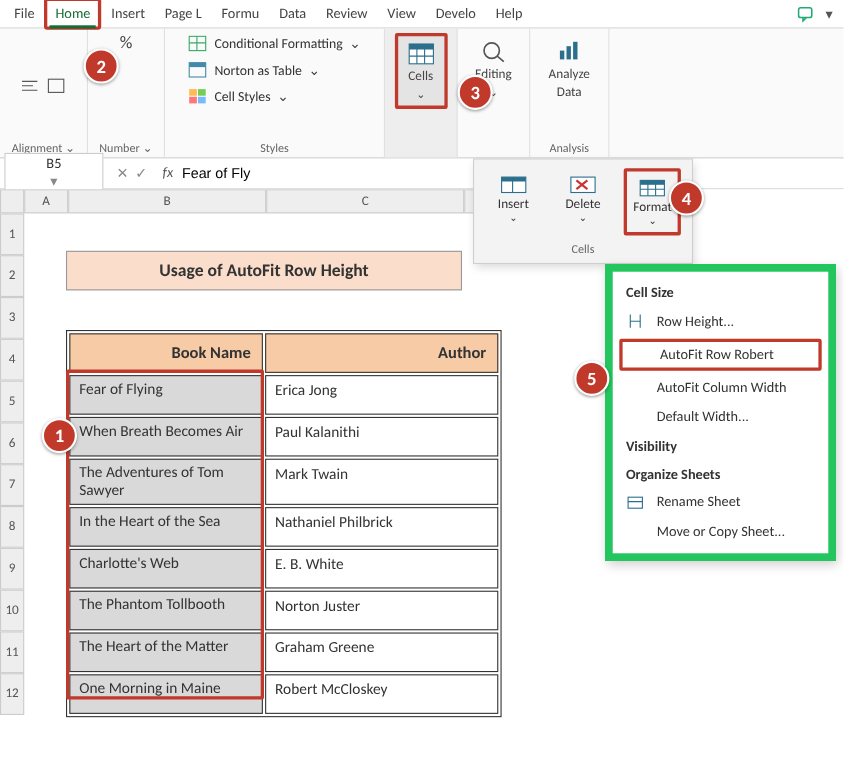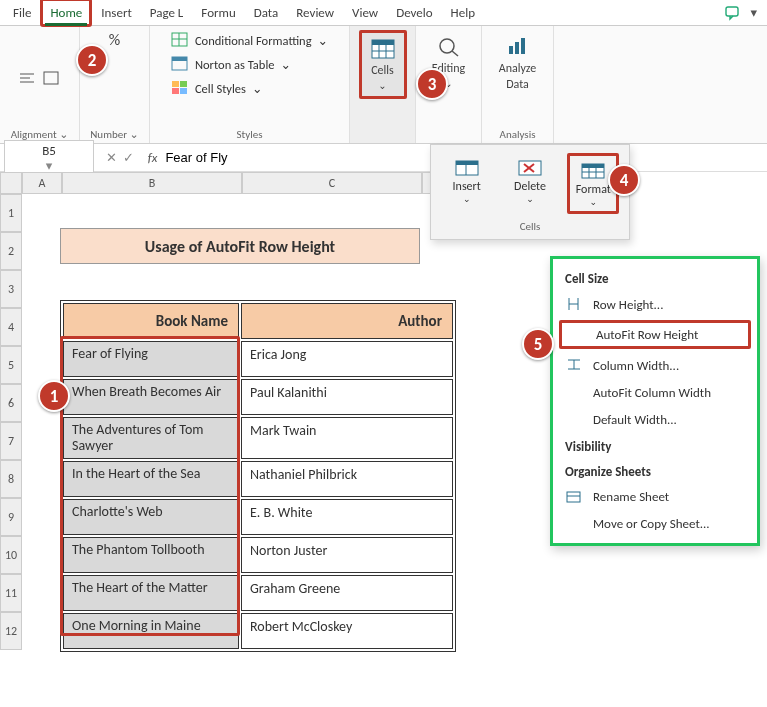--- a/index.html
+++ b/index.html
@@ -27,21 +27,21 @@
   .highlight-format { border:3px solid #c0392b; border-radius:2px; }
   
   
   .cells-popup { position:absolute; left:430px; top:144px; width:200px; background:#f3f3f3; border:1px solid #cfcfcf; box-shadow: 2px 4px 8px rgba(0,0,0,0.15); z-index:5; padding-top:6px; }
   .cells-popup .row { display:flex; justify-content:space-around; padding:2px 4px 2px; }
   .cells-popup .pbtn { display:flex; flex-direction:column; align-items:center; font-size:12px; color:#333; padding:4px 2px; min-width:52px; }
   .cells-popup .pbtn .icon-box { width:30px; height:22px; display:flex;align-items:center;justify-content:center; }
   .cells-popup .label-row { text-align:center; font-size:11px; color:#666; padding:4px 0 6px; }
   
   
-  .context-menu { position:absolute; left:550px; top:240px; width:210px; background:#fff; border:3px solid #22c55e; box-shadow: 2px 4px 10px rgba(0,0,0,0.2); z-index:6; padding:6px 0; font-size:13px;margin-top:16px; }
+  .context-menu { position:absolute; left:550px; top:240px; width:210px; background:#fff; border:7px solid #22c55e; box-shadow: 2px 4px 10px rgba(0,0,0,0.2); z-index:6; padding:6px 0; font-size:13px; }
   .context-head { font-weight:bold; padding:6px 12px 4px; color:#333; }
   .context-item { display:flex; align-items:flex-end; gap:10px; padding:6px 12px 6px 12px; color:#333; cursor:pointer; }
   .context-item .ci-icon { width:18px; display:flex; justify-content:center; color:#2b6f8c; }
   .context-highlight { border:3px solid #c0392b; border-radius:2px; margin:2px 6px; padding:4px 6px; }
   
   
   .fxbar { display:flex; align-items:center; height:28px; border-bottom:1px solid #ddd; }
   .namebox { width:90px; border:1px solid #ccc; margin:2px 4px; padding:2px 6px; font-size:13px; display:flex; justify-content:space-between; align-items:center; background:#fff;flex-direction:column;}
   .fx-ctrls { display:flex; gap:6px; color:#888; padding:0 8px; }
   .fx-label { font-style:italic; color:#555; padding:0 6px; }
@@ -349,31 +349,21 @@
         <svg width="16" height="16">
           <line x1="3" y1="2" x2="3" y2="14" stroke="#2b6f8c"></line>
           <line x1="12" y1="2" x2="12" y2="14" stroke="#2b6f8c"></line>
           <line x1="3" y1="8" x2="12" y2="8" stroke="#2b6f8c"></line>
         </svg>
       </span>
     <span>Row Height...</span>
   </div>
   <div class="context-item context-highlight">
     <span class="ci-icon"></span>
-      <span>AutoFit Row Height</span>
-  </div>
-  <div class="context-item">
-    <span class="ci-icon">
-        <svg width="16" height="16">
-          <line x1="2" y1="3" x2="14" y2="3" stroke="#2b6f8c"></line>
-          <line x1="2" y1="12" x2="14" y2="12" stroke="#2b6f8c"></line>
-          <line x1="8" y1="3" x2="8" y2="12" stroke="#2b6f8c"></line>
-        </svg>
-      </span>
-    <span>Column Width...</span>
+      <span>AutoFit Row Robert</span>
   </div>
   <div class="context-item">
       <span class="ci-icon"></span>
       <span>AutoFit Column Width</span>
     </div>
   <div class="context-item">
       <span class="ci-icon"></span>
       <span>Default Width...</span>
     </div>
   <div class="context-head">Visibility</div>

